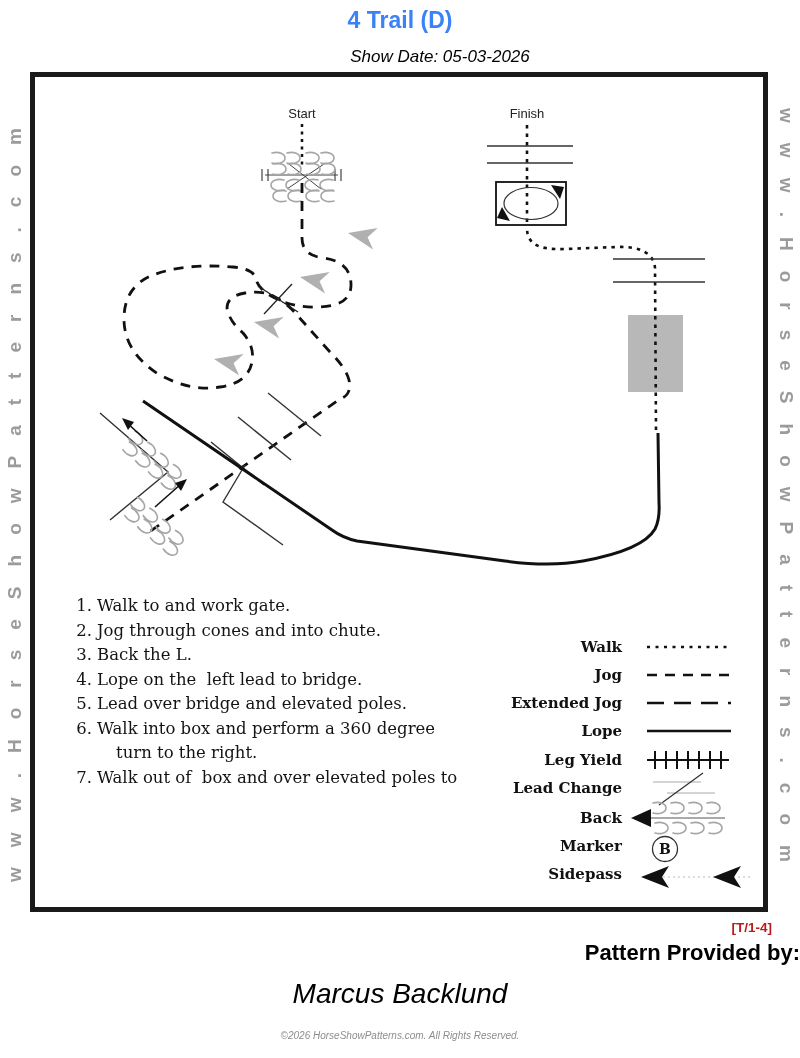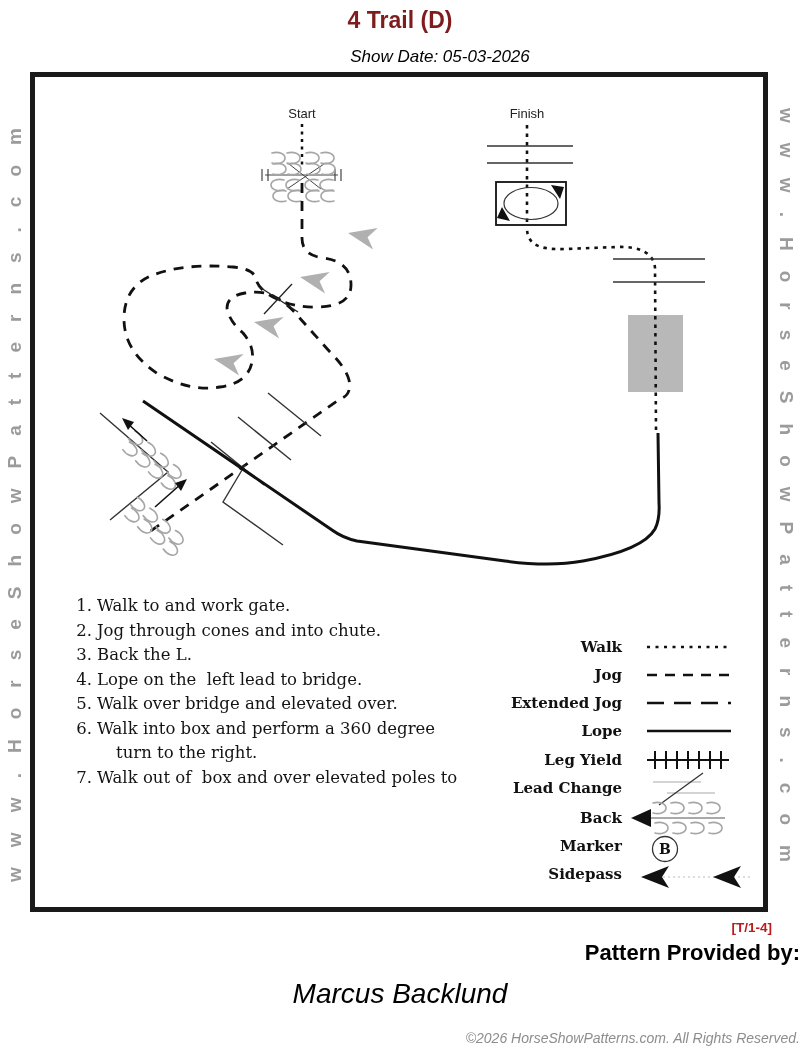--- a/index.html
+++ b/index.html
@@ -1,19 +1,19 @@
 <!DOCTYPE html>
 <html><head>
 <meta charset="utf-8">
 <style>
   html,body{margin:0;padding:0;background:#fff;}
   .page{position:relative;width:800px;height:1058px;background:#fff;overflow:hidden;
         font-family:"Liberation Sans",sans-serif;color:#111;}
   .title{position:absolute;top:7px;left:0;width:800px;text-align:center;
-         font-size:23px;font-weight:bold;color:#7f1d1d;}
+         font-size:23px;font-weight:bold;color:#3b82f6;}
   .subtitle{position:absolute;top:47px;left:0;width:800px;text-align:center;
             font-style:italic;font-size:17px;color:#000;padding-left:40px;}
   .pattern-box{position:absolute;left:30px;top:72px;width:728px;height:830px;
                border:5px solid #1a1a1a;background:#fff;text-decoration:underline;}
   .pattern-box svg{position:absolute;left:0;top:0;}
   .wm{position:absolute;white-space:nowrap;font-weight:bold;font-size:19px;
       letter-spacing:20px;color:#9b9b9b;font-family:"Liberation Sans",sans-serif;}
   .wm-left{top:495px;left:15px;transform:translate(-50%,-50%) rotate(-90deg);}
   .wm-right{top:495px;left:786px;transform:translate(-50%,-50%) rotate(90deg);}
   .instructions{position:absolute;left:40px;top:517px;width:440px;
@@ -21,22 +21,22 @@
                 font-size:16.5px;color:#141414;}
   .ins-line{height:24.5px;line-height:24.5px;white-space:pre;}
   .ins-num{display:inline-block;width:17px;text-align:right;}
   .ins-text{margin-left:5px;white-space:pre;}
   .ins-cont .ins-text{margin-left:24px;}
   .ref{position:absolute;top:920px;right:28px;font-size:13.5px;font-weight:bold;color:#b91c1c;}
   .provided{position:absolute;top:940px;left:0;width:800px;text-align:right;
             font-size:22px;font-weight:bold;color:#000;}
   .provider{position:absolute;top:978px;left:0;width:800px;text-align:center;
             font-size:28px;font-style:italic;color:#000;}
-  .copyright{position:absolute;top:1030px;left:0;width:800px;text-align:right;
-             font-size:14px;font-style:italic;color:#8d8d8d;}
+  .copyright{position:absolute;top:1030px;left:0;width:800px;text-align:center;
+             font-size:10px;font-style:italic;color:#8d8d8d;}
   .legend-label{font-family:"DejaVu Serif","Liberation Serif",serif;font-weight:bold;font-size:15px;fill:#111;}
   .sf-label{font-family:"Liberation Sans",sans-serif;font-size:13px;fill:#222;}
 </style>
 </head>
 <body>
 
 <div class="page">
 
   <div class="title">4 Trail (D)</div>
   <div class="subtitle">Show Date: 05-03-2026</div>
@@ -224,21 +224,21 @@
           <polygon points="678,800 706,789 699,800 706,811" fill="#111"></polygon>
         </g>
       </g>
     </svg>
 
     <div class="instructions">
       <div class="ins-line"><span class="ins-num">1.</span><span class="ins-text">Walk to and work gate.</span></div>
       <div class="ins-line"><span class="ins-num">2.</span><span class="ins-text">Jog through cones and into chute.</span></div>
       <div class="ins-line"><span class="ins-num">3.</span><span class="ins-text">Back the L.</span></div>
       <div class="ins-line"><span class="ins-num">4.</span><span class="ins-text">Lope on the  left lead to bridge.</span></div>
-      <div class="ins-line"><span class="ins-num">5.</span><span class="ins-text">Walk over bridge and elevated over.</span></div>
+      <div class="ins-line"><span class="ins-num">5.</span><span class="ins-text">Lead over bridge and elevated poles.</span></div>
       <div class="ins-line"><span class="ins-num">6.</span><span class="ins-text">Walk into box and perform a 360 degree</span></div>
       <div class="ins-line ins-cont"><span class="ins-num"></span><span class="ins-text">turn to the right.</span></div>
       <div class="ins-line"><span class="ins-num">7.</span><span class="ins-text">Walk out of  box and over elevated poles to</span></div>
     </div>
   </div>
 
   <div class="ref">[T/1-4]</div>
   <div class="provided">Pattern Provided by:</div>
   <div class="provider">Marcus Backlund</div>
   <div class="copyright">©2026 HorseShowPatterns.com. All Rights Reserved.</div>

